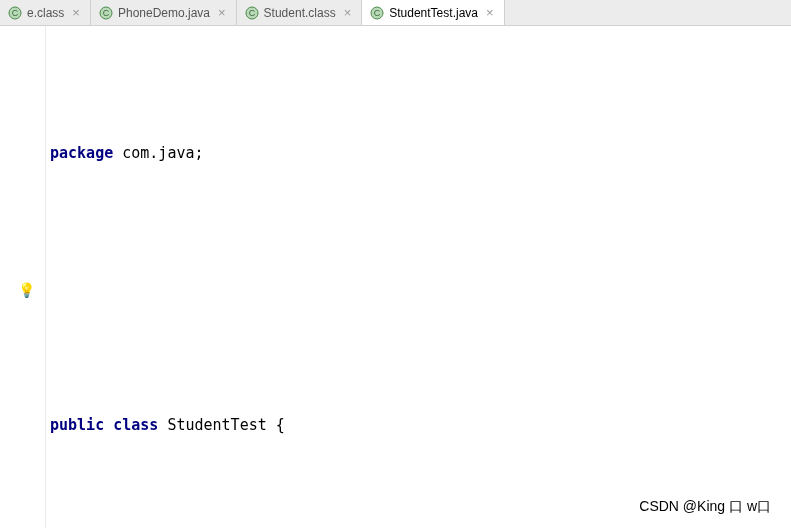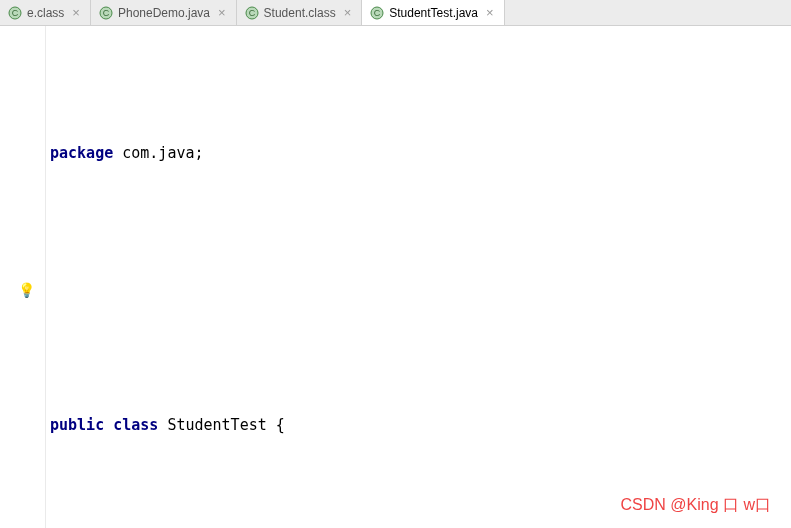--- a/index.html
+++ b/index.html
@@ -71,23 +71,23 @@
     white-space: pre;
     position: relative;
   }
   .line { height: 34px; display: flex; align-items: center; }
   .kw { color: #000080; font-weight: bold; }
   .plain { color: #000000; }
   .watermark {
     position: absolute;
     right: 20px;
     bottom: 12px;
-    color: #ef4444;
+    color: #000000;
     font-family: "Segoe UI", Arial, sans-serif;
-    font-size: 16px;
+    font-size: 14px;
     pointer-events: none;
   }
 </style>
 </head>
 <body>
 
 <div class="tabs">
   <div class="tab">
     <span class="file-icon">
         <svg width="14" height="14">

